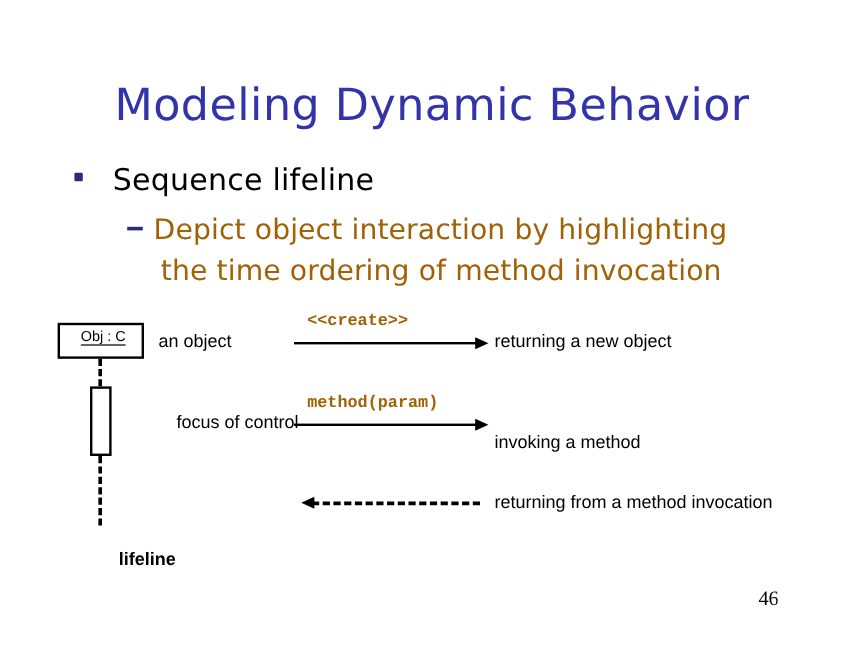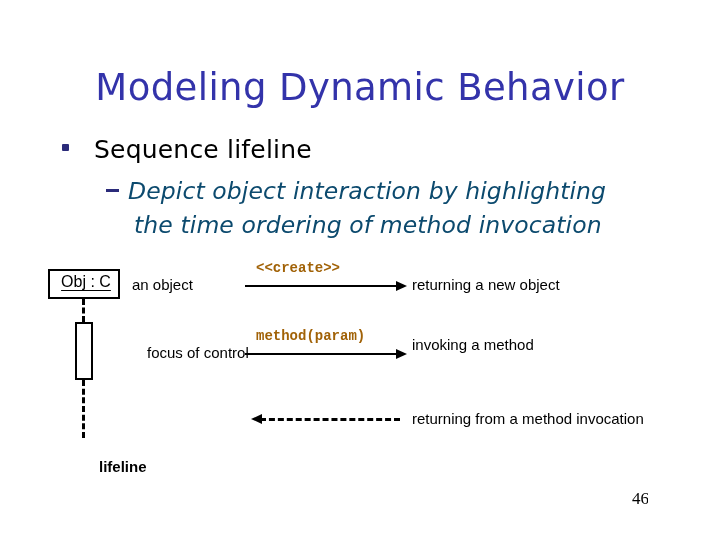--- a/index.html
+++ b/index.html
@@ -54,26 +54,25 @@
     width: 7px;
     height: 7px;
     background: #2b2b7a;
     border-radius: 1px;
   }
   .bullet-l2 {
     position: relative;
     margin-top: 8px;
     margin-left: 50px;
     padding-left: 22px;
-    color: #0c4a6e;
+    color: #a16207;
     font-family: "DejaVu Sans", sans-serif;
     font-size: 23.5px;
     line-height: 34px;
     letter-spacing: 0.1px;
-    font-style: italic;
   }
   .bullet-l2 > .marker-dash {
     position: absolute;
     left: 0px;
     top: 15px;
     width: 13px;
     height: 3px;
     background: #2b2b7a;
   }
   .l2-text { display: block; }
@@ -99,21 +98,21 @@
     box-sizing: border-box;
     background: #fff;
   }
   #object-box-label {
     position: absolute;
     left: 0;
     top: 2px;
     width: 72px;
     text-align: center;
     font-family: "Liberation Sans", sans-serif;
-    font-size: 16px;
+    font-size: 12px;
     color: #000;
     text-decoration: underline;
     text-underline-offset: 3px;
     white-space: nowrap;
   }
 
   
   .lifeline-seg {
     position: absolute;
     left: 38px;
@@ -141,21 +140,21 @@
     position: absolute;
     font-family: "Liberation Sans", sans-serif;
     font-size: 15px;
     color: #000;
     white-space: nowrap;
   }
   #label-an-object      { left: 88px;  top: 18px; }
   #label-focus          { left: 103px; top: 86px; }
   #label-lifeline       { left: 55px;  top: 152px; font-weight: 600; margin-top: 48px; }
   #label-create-right   { left: 368px; top: 18px; }
-  #label-invoke-right   { left: 368px; top: 78px; }
+  #label-invoke-right   { left: 368px; top: 102px; }
   #label-return-right   { left: 368px; top: 152px; }
 
   
   .msg-label {
     position: absolute;
     font-family: "Liberation Mono", "DejaVu Sans Mono", monospace;
     font-size: 14px;
     font-weight: 700;
     color: #a16207;
     white-space: nowrap;

